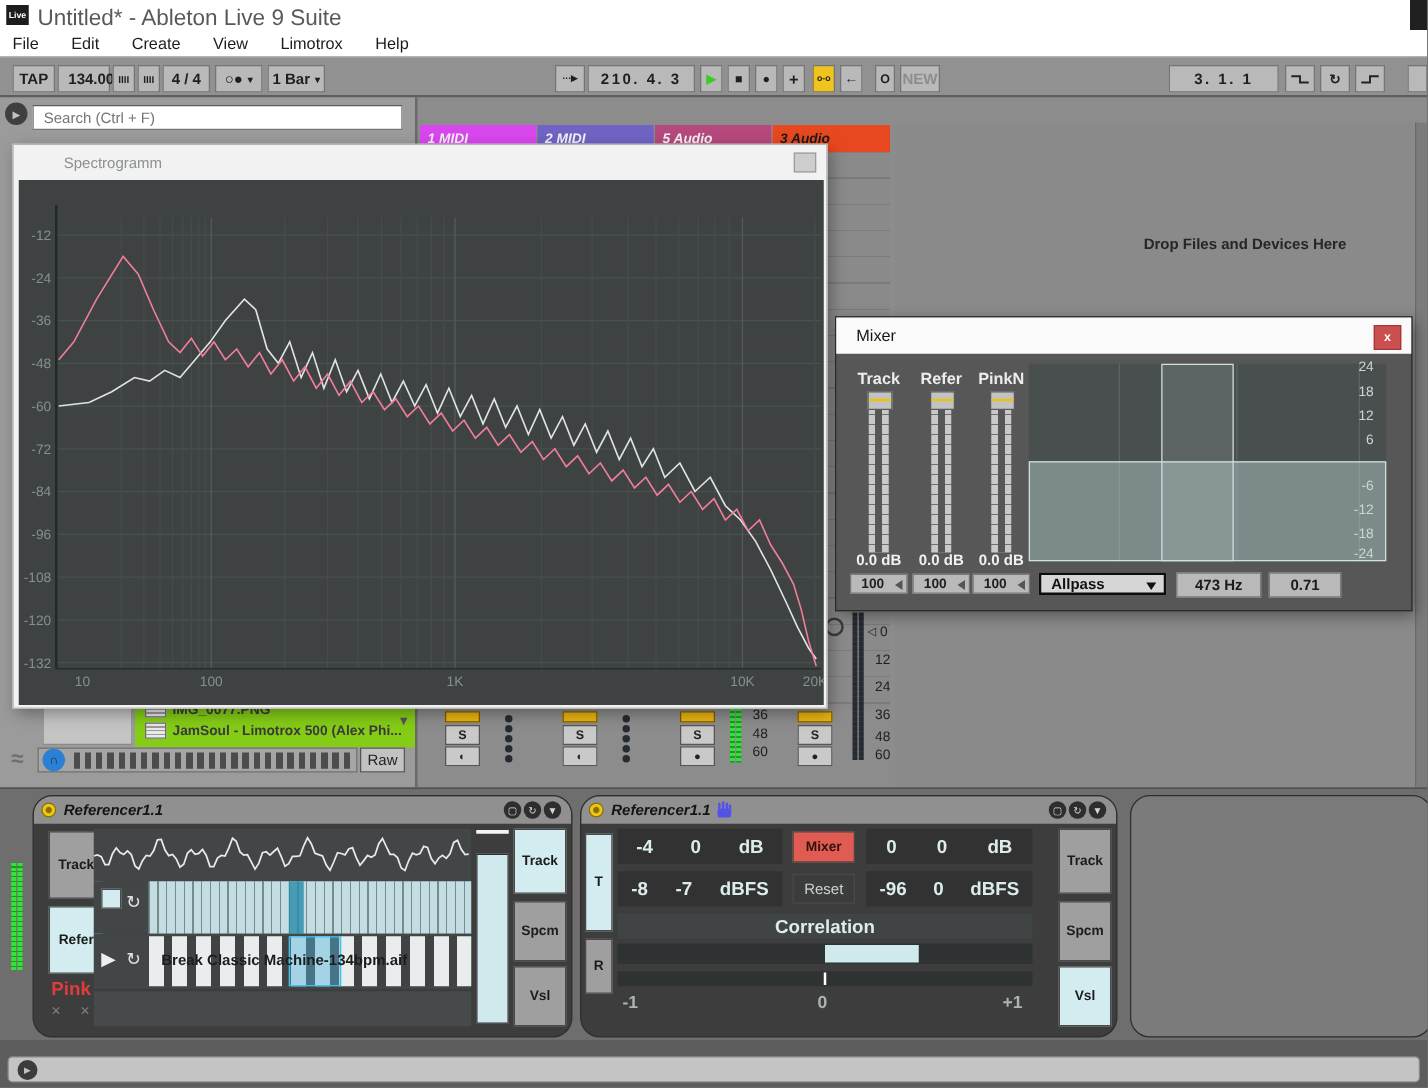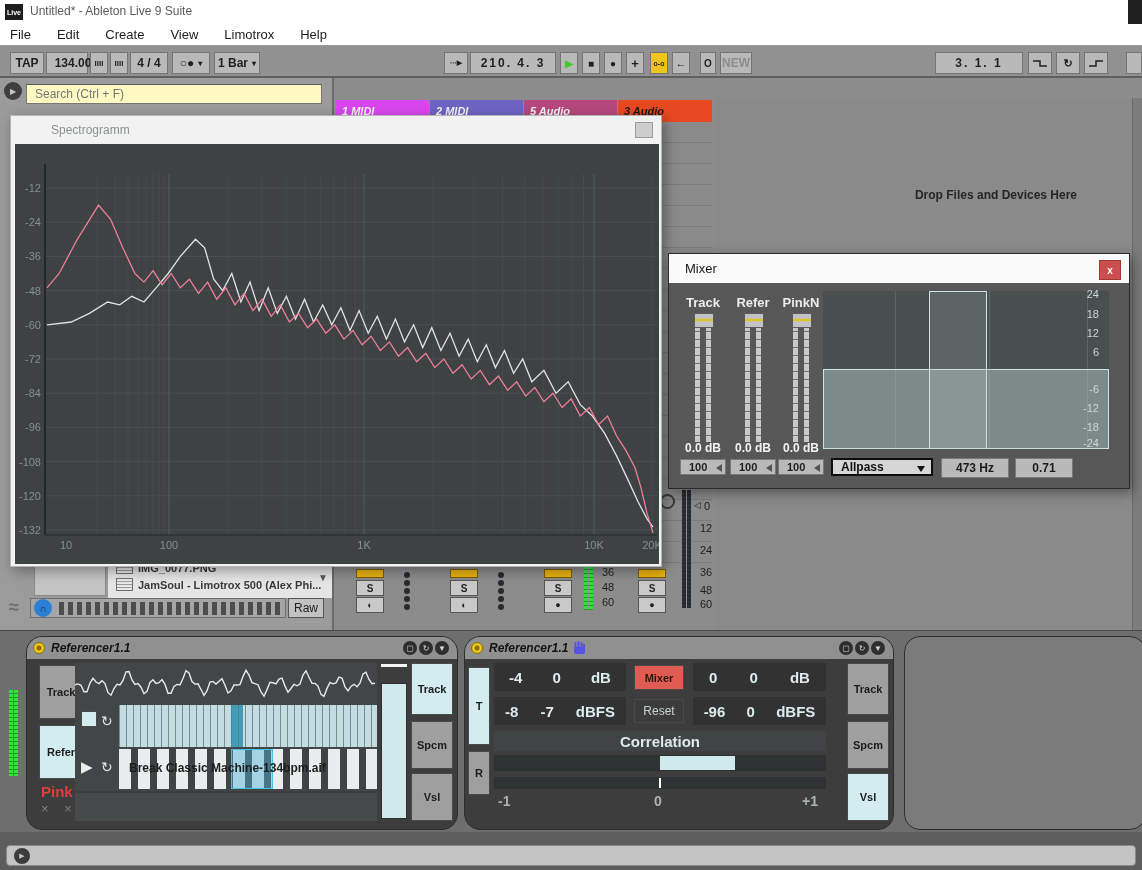--- a/index.html
+++ b/index.html
@@ -3,38 +3,38 @@
 <meta charset="utf-8">
 <style>
   html,body{margin:0;padding:0;background:#555;}
   #app{position:relative;width:1142px;height:870px;background:#8c8c8c;
        font-family:"Liberation Sans",sans-serif;overflow:hidden;font-size:12px;color:#222;}
   .abs{position:absolute;box-sizing:border-box;}
   
   .titlebar{left:0;top:0;width:1142px;height:24px;background:#ffffff;}
   .livelogo{left:5px;top:4px;width:18px;height:16px;background:#1d1d1d;color:#fff;
             font-size:7px;font-weight:bold;display:flex;align-items:center;justify-content:center;}
-  .apptitle{left:30px;top:4px;color:#595959;font-size:12px;}
+  .apptitle{left:30px;top:4px;color:#595959;font-size:18px;}
   .menubar{left:0;top:24px;width:1142px;height:22px;background:#ffffff;border-bottom:1px solid #9a9a9a;
            display:flex;align-items:center;gap:26px;padding-left:10px;}
   .menuitem{color:#1c1c1c;font-size:13px;}
   .transport{left:0;top:46px;width:1142px;height:32px;background:#919191;border-bottom:2px solid #5e5e5e;}
   .tb{position:absolute;top:52px;height:22px;background:#b9b9b9;border:1px solid #747474;
       box-sizing:border-box;display:flex;align-items:center;justify-content:center;
       font-weight:bold;font-size:12px;color:#1f1f1f;}
   .corner{left:1128px;top:0;width:14px;height:46px;background:#202020;}
   
   .browser{left:0;top:78px;width:332px;height:552px;background:#9b9b9b;}
   .bplay{left:4px;top:82px;width:18px;height:18px;border-radius:50%;background:#3f3f3f;color:#c3c3c3;
          font-size:8px;display:flex;align-items:center;justify-content:center;}
-  .search{left:26px;top:84px;width:296px;height:20px;background:#fef9c3;border:1px solid #777;
+  .search{left:26px;top:84px;width:296px;height:20px;background:#ffffff;border:1px solid #777;
           border-top-color:#5d5d5d;color:#666;font-size:12px;padding-left:8px;
           font-family:"Liberation Sans",sans-serif;box-sizing:border-box;}
   .catbox{left:34px;top:560px;width:72px;height:36px;background:#c4c4c4;border:1px solid #8a8a8a;}
-  .filelist{left:108px;top:558px;width:224px;height:40px;background:#e5e5e5;}
+  .filelist{left:108px;top:558px;width:224px;height:40px;background:#84cc16;}
   .filerow{position:absolute;left:0;height:15px;width:224px;display:flex;align-items:center;gap:5px;
            font-size:11px;font-weight:bold;color:#3a3a3a;padding-left:8px;box-sizing:border-box;}
   .fico{width:15px;height:11px;background:#e9e9e9;border:1px solid #6f6f6f;flex:0 0 auto;
         background-image:repeating-linear-gradient(180deg,transparent 0 2px,#9a9a9a 2px 3px);}
   .scrolldn{position:absolute;right:4px;top:14px;color:#555;font-size:10px;}
   .prevbar{left:30px;top:598px;width:256px;height:20px;background:#a5a5a5;border:1px solid #6f6f6f;}
   .prevwave{position:absolute;left:28px;top:3px;width:224px;height:13px;
             background:repeating-linear-gradient(90deg,#4c4c4c 0 5px,#a5a5a5 5px 9px);}
   .hphone{left:34px;top:599px;width:18px;height:18px;border-radius:50%;background:#2b7fd4;color:#0b2f55;
           font-size:10px;font-weight:bold;display:flex;align-items:center;justify-content:center;}

